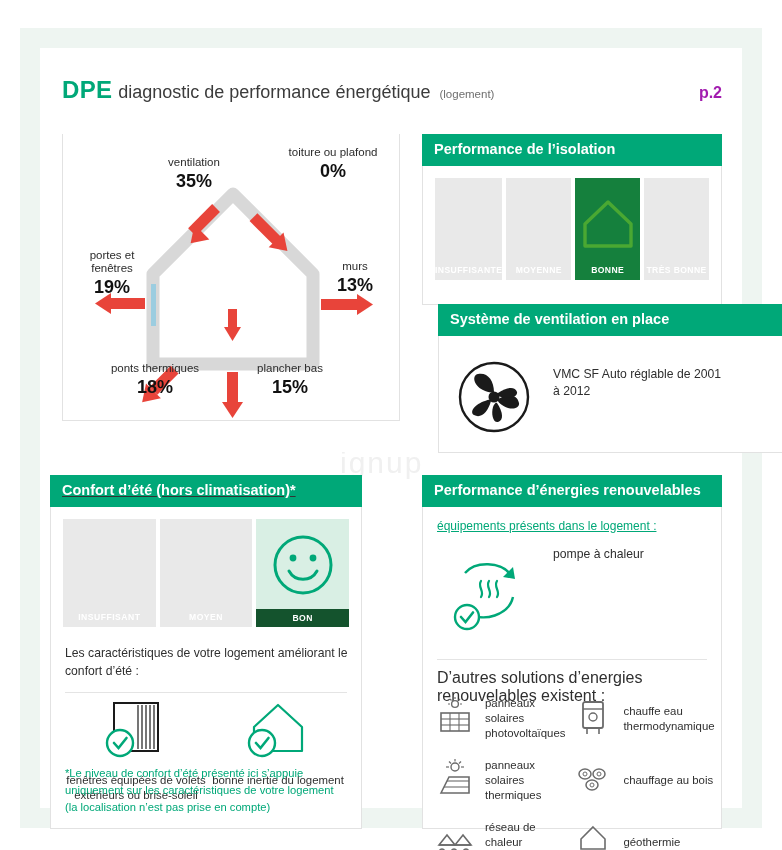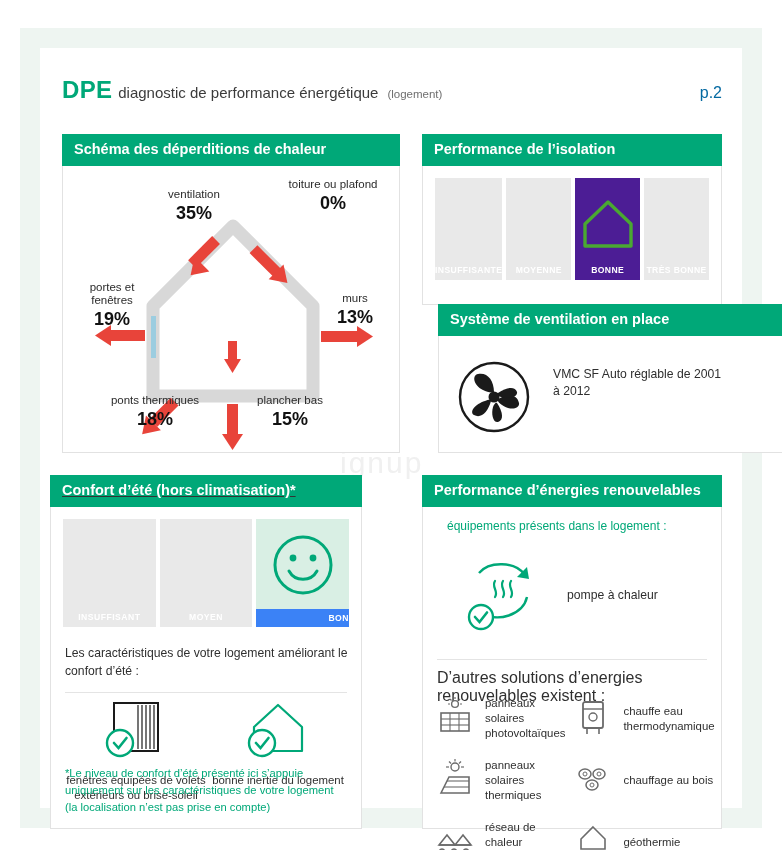--- a/index.html
+++ b/index.html
@@ -27,27 +27,27 @@
   .header {
     position: absolute;
     left: 22px; top: 28px;
     width: 660px;
     display: flex; align-items: baseline;
   }
   .hdr-dpe {
     color: #00a878; font-size: 24px; font-weight: bold; letter-spacing: .3px;
   }
   .hdr-title {
-    color: #3b3b3b; font-size: 15px; margin-left: 6px;
+    color: #3b3b3b; font-size: 18px; margin-left: 6px;
   }
   .hdr-sub {
     color: #6f6f6f; font-size: 11.5px; margin-left: 9px;
   }
   .hdr-page {
-    margin-left: auto; color: #0369a1; font-size: 16px; font-weight: normal;
+    margin-left: auto; color: #a21caf; font-size: 16px; font-weight: bold;
   }
 
   
   .panel { position: absolute; background: #ffffff; }
   .panel-bar {
     background: #00a878;
     color: #ffffff;
     font-size: 14.5px;
     font-weight: bold;
     padding: 8px 12px 9px 12px;
@@ -77,53 +77,53 @@
 
   
   .scale {
     position: absolute; left: 12px; top: 12px; right: 12px;
     display: flex; gap: 4px;
   }
   .scale-cell {
     flex: 1; height: 102px; background: #e9e9e9;
     position: relative; display: flex; align-items: flex-end; justify-content: center;
   }
-  .scale-cell.on { background: #4c1d95; }
+  .scale-cell.on { background: #15803d; }
   .scale-lbl {
     font-size: 8.6px; letter-spacing: .4px; color: #ffffff; font-weight: bold;
     padding-bottom: 5px;
   }
   .scale-cell.on .scale-lbl { color: #ffffff; }
   .house-ico { position: absolute; left: 50%; top: 16px; transform: translateX(-50%); }
 
   
   .vent-row { position: absolute; left: 18px; top: 24px; right: 14px; display: flex; align-items: flex-start; }
   .vent-text { font-size: 12.2px; color: #2f2f2f; line-height: 1.45; margin-left: 22px; margin-top: 6px; width: 170px; }
 
   
   .cf-scale { position: absolute; left: 12px; top: 12px; right: 12px; display: flex; gap: 4px; }
   .cf-cell {
     flex: 1; height: 108px; background: #e9e9e9;
     position: relative; display: flex; align-items: flex-end; justify-content: center;
   }
   .cf-cell.on { background: #d9efe4; }
   .cf-lbl { font-size: 8.6px; letter-spacing: .5px; color: #ffffff; font-weight: bold; padding-bottom: 5px; }
-  .cf-cell.on .cf-lbl { background: #3b82f6; color: #fff; width: 100%; text-align: right; padding: 4px 0; }
+  .cf-cell.on .cf-lbl { background: #14532d; color: #fff; width: 100%; text-align: center; padding: 4px 14px; }
   .smiley { position: absolute; left: 50%; top: 14px; transform: translateX(-50%); }
 
   .cf-text { position: absolute; left: 14px; top: 137px; width: 306px; font-size: 12.2px; color: #2f2f2f; line-height: 1.5; }
   .cf-div { position: absolute; left: 14px; right: 14px; top: 185px; border-top: 1px solid #e4e4e4; }
   .cf-items { position: absolute; left: 14px; top: 192px; right: 12px; display: flex; }
   .cf-item { width: 50%; text-align: center; }
   .cf-item .cap { font-size: 11.4px; color: #2f2f2f; line-height: 1.35; margin-top: 6px; }
   .cf-foot { position: absolute; left: 14px; right: 14px; bottom: 12px; font-size: 11.2px; color: #00a878; line-height: 1.5; }
 
   
-  .rn-sub { position: absolute; left: 24px; top: 12px; font-size: 12px; color: #00a878; }
-  .rn-main { position: absolute; left: 30px; top: 40px; display: flex; align-items: center; }
+  .rn-sub { position: absolute; left: 14px; top: 12px; font-size: 12px; color: #00a878; text-decoration: underline; }
+  .rn-main { position: absolute; left: 16px; top: 40px; display: flex; }
   .rn-main .cap { font-size: 12.2px; color: #2f2f2f; margin-left: 18px; }
   .rn-div { position: absolute; left: 14px; right: 14px; top: 152px; border-top: 1px solid #e4e4e4; }
   .rn-other { position: absolute; left: 14px; top: 162px; font-size: 16px; color: #2f2f2f; }
   .rn-grid {
     position: absolute; left: 10px; right: 10px; top: 188px;
     display: grid; grid-template-columns: 1fr 1fr; row-gap: 14px; column-gap: 6px;
   }
   .rn-cell { display: flex; align-items: center; }
   .rn-cell .cap { font-size: 11.4px; color: #2f2f2f; line-height: 1.3; margin-left: 8px; }
   .ico { flex: 0 0 auto; }
@@ -143,21 +143,20 @@
     <div class="header">
       <span class="hdr-dpe">DPE</span>
       <span class="hdr-title">diagnostic de performance énergétique</span>
       <span class="hdr-sub">(logement)</span>
       <span class="hdr-page">p.2</span>
     </div>
 
     <div class="wm">ignup</div>
 
     <div class="panel" id="p-schema">
-      <div class="panel-bar">Schéma des déperditions de chaleur</div>
       <div class="panel-body">
         <div class="schema-wrap">
           <svg width="338" height="285" viewBox="0 0 338 285">
 
             <path d="M170 60 L250 140 L250 230 L90 230 L90 140 Z" fill="none" stroke="#d8d8d8" stroke-width="13" stroke-linejoin="round"></path>
 
             <rect x="88" y="150" width="5" height="42" fill="#9ccde0"></rect>
 
             <g fill="#e8443a">
 

